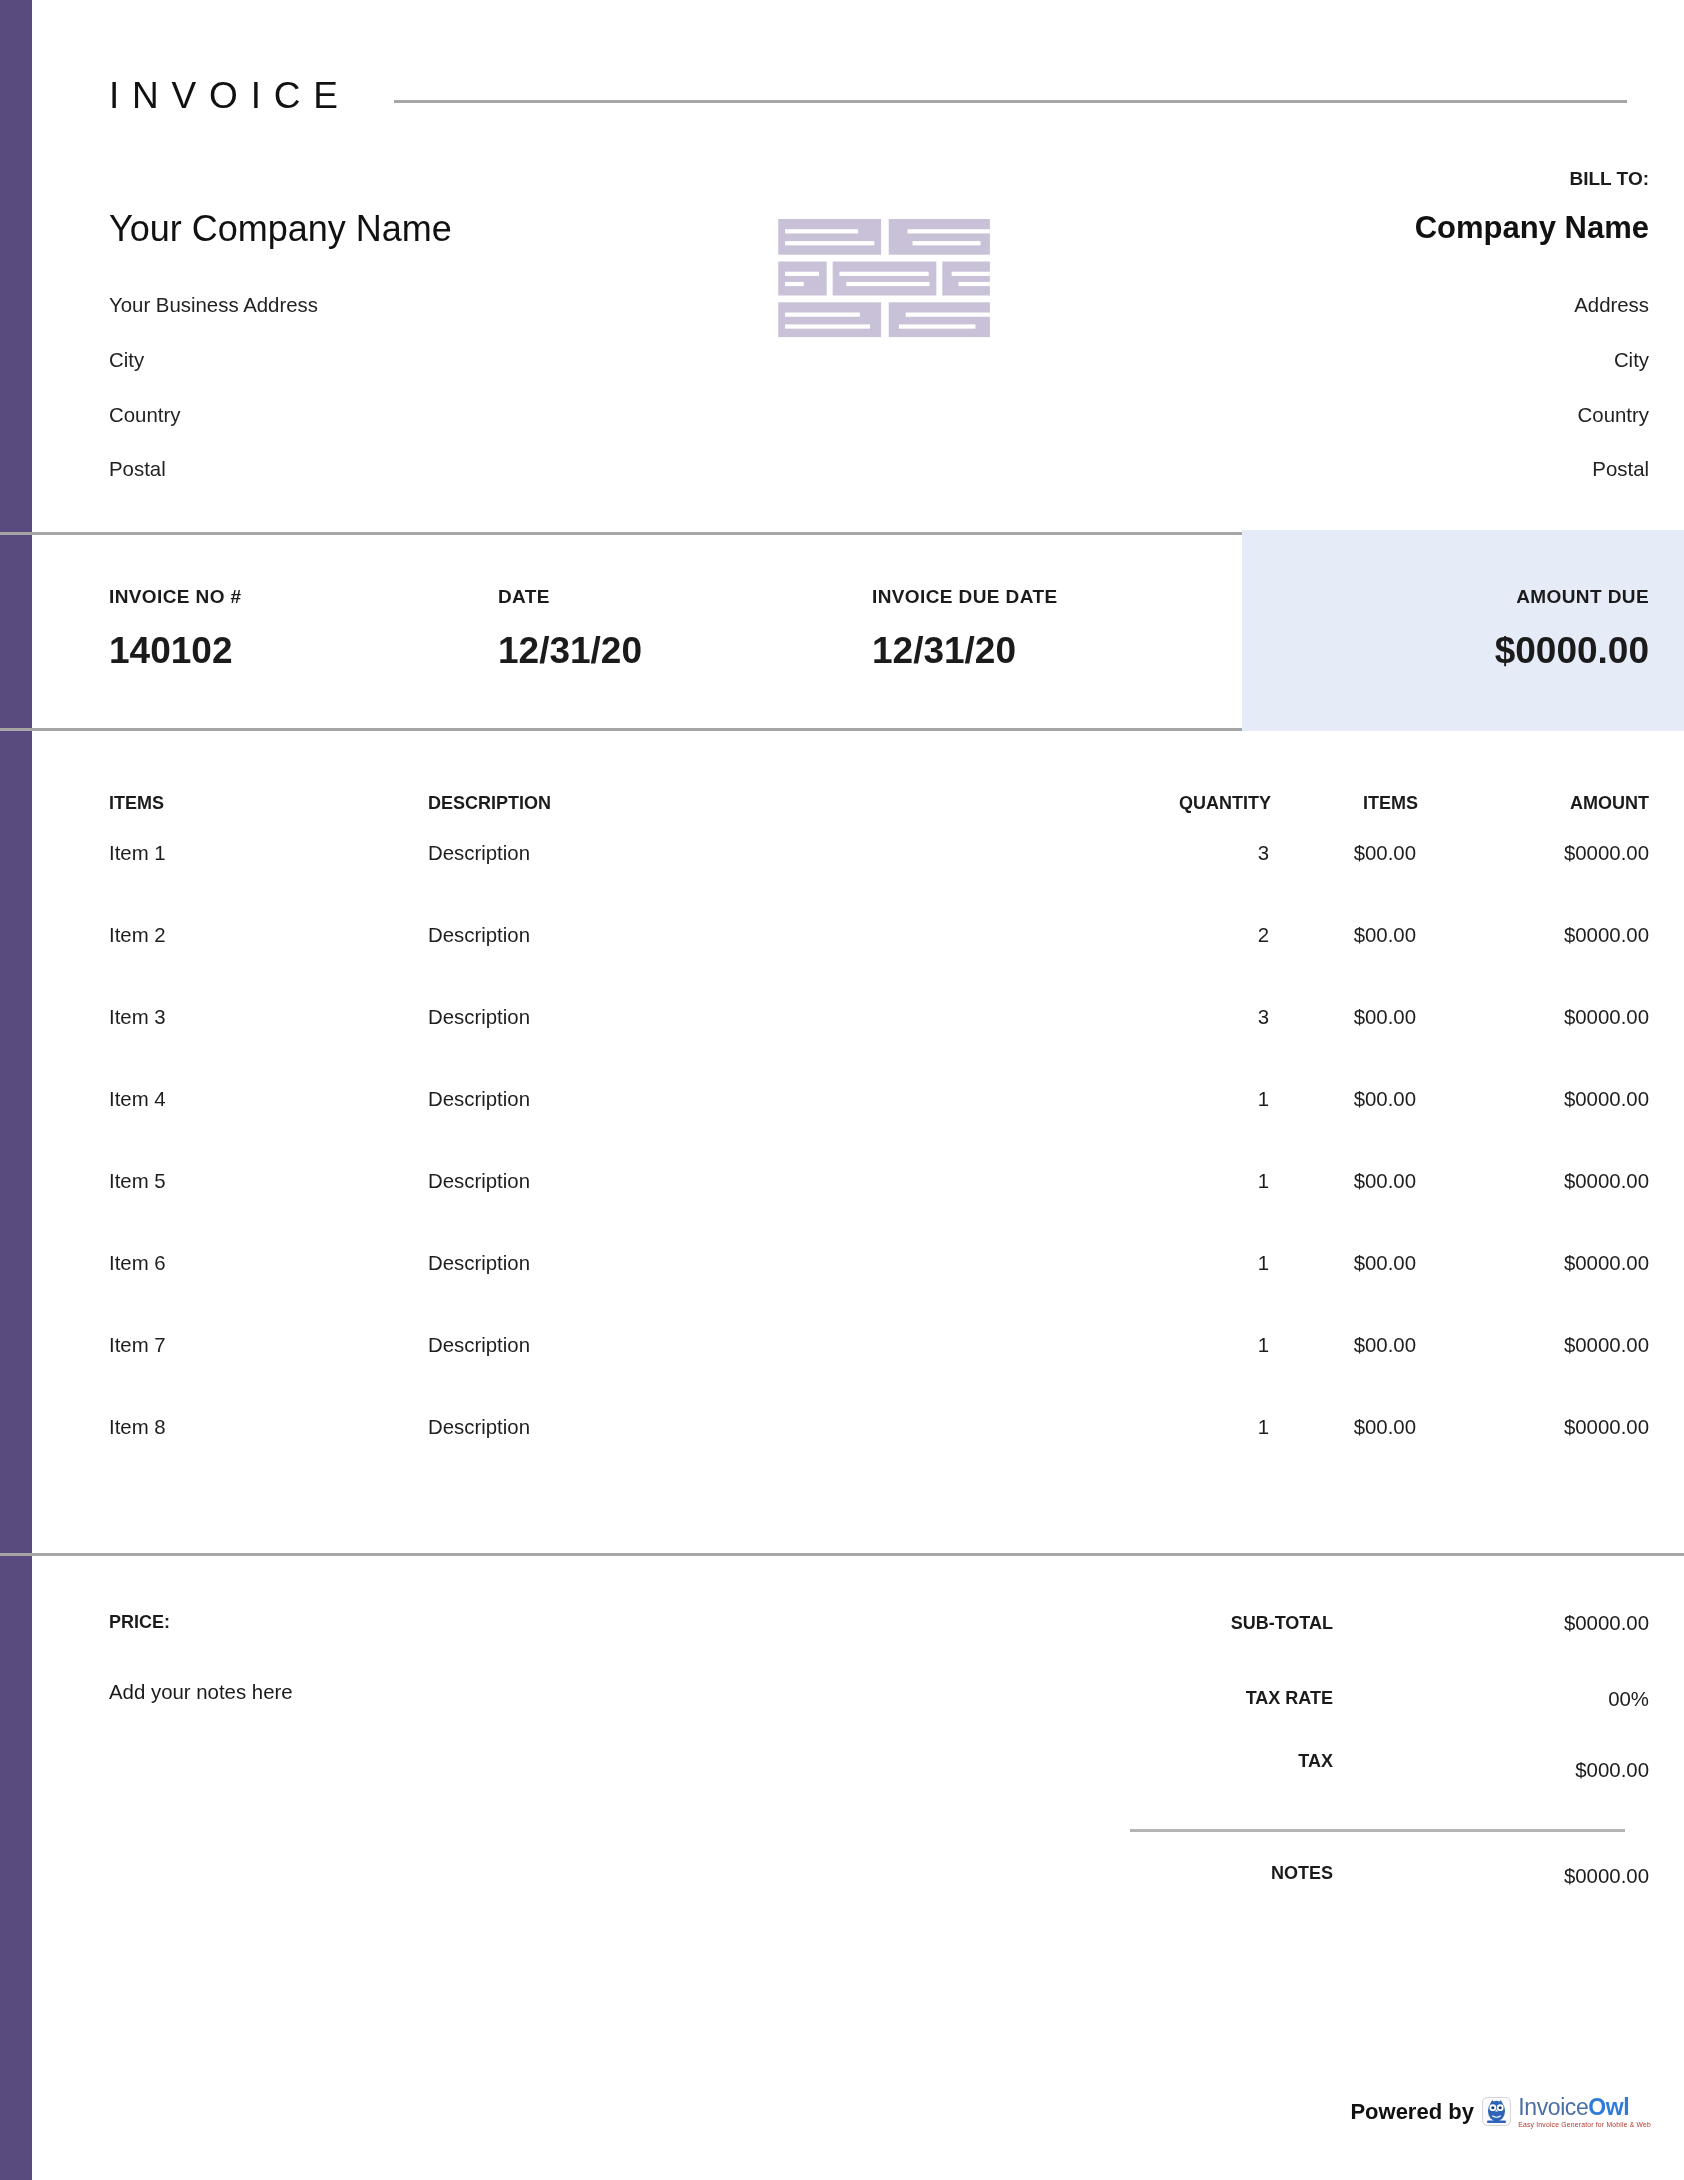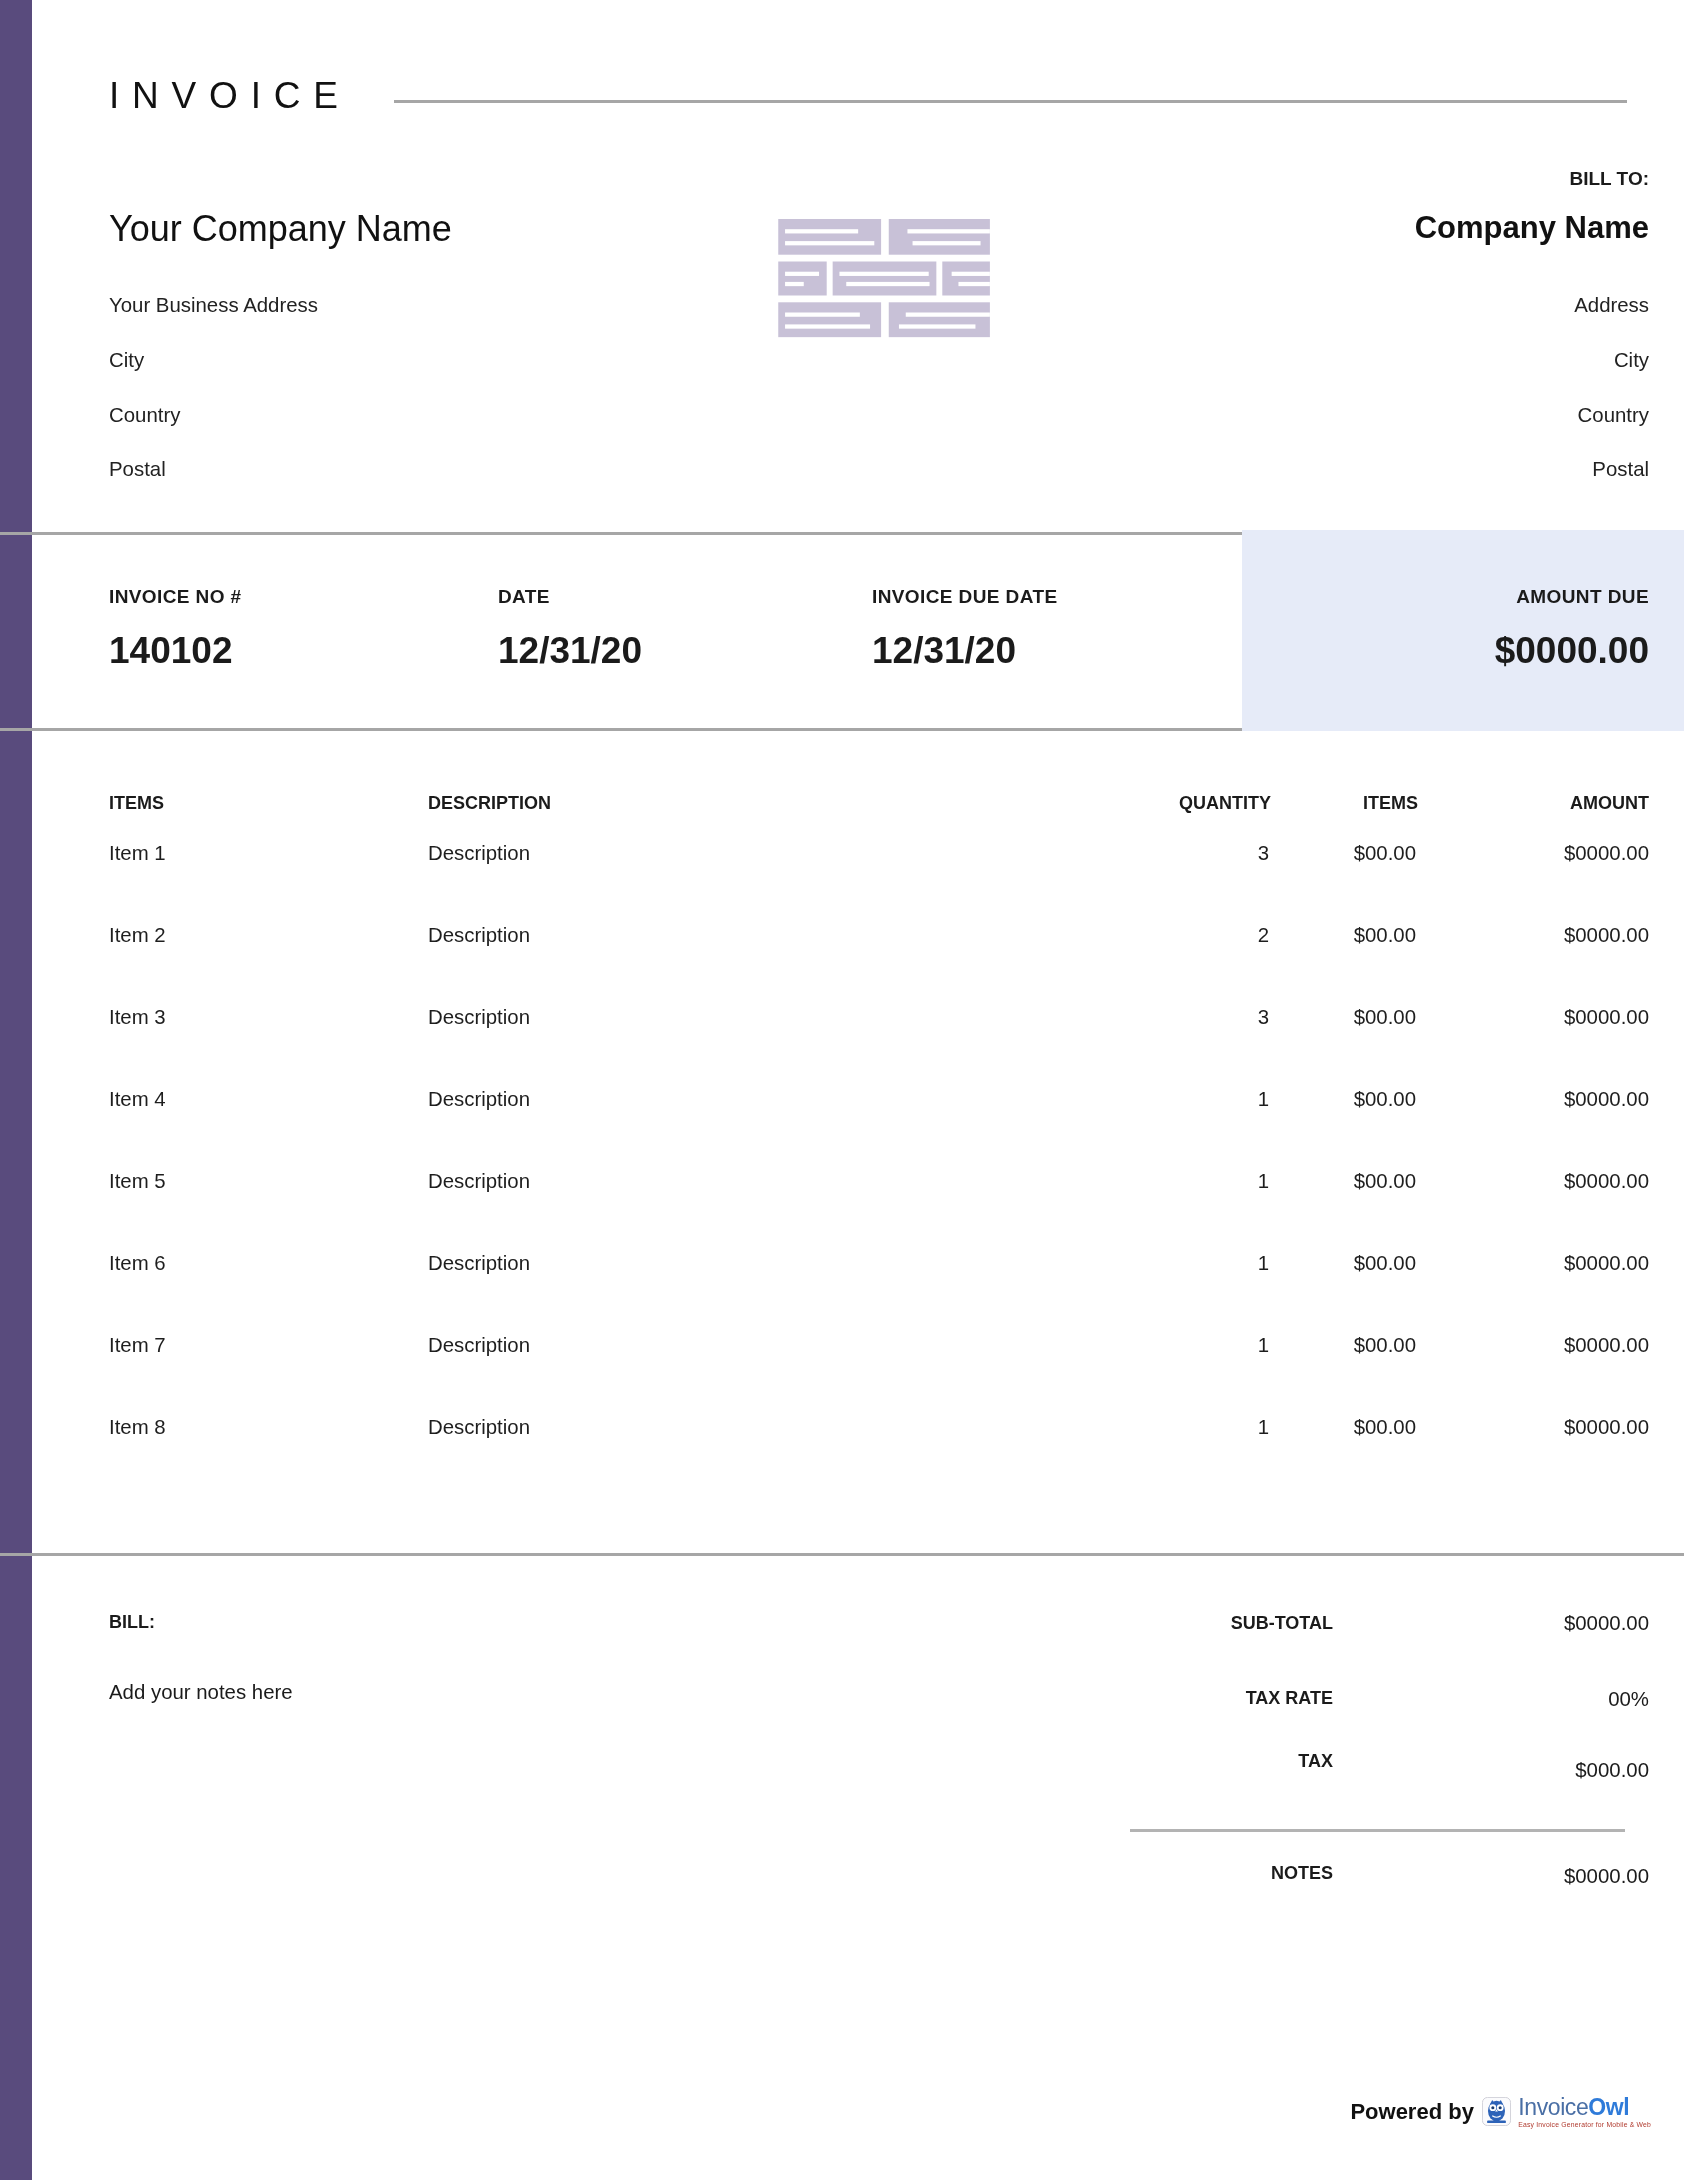--- a/index.html
+++ b/index.html
@@ -230,21 +230,21 @@
       <div class="row">
       <span class="cell cell-item">Item 8</span>
       <span class="cell cell-desc">Description</span>
       <span class="cell cell-qty">1</span>
       <span class="cell cell-price">$00.00</span>
       <span class="cell cell-amount">$0000.00</span>
     </div>
     </div>
 
   <div class="abs notes-divider"></div>
-  <div class="abs notes-label">BILL:</div>
+  <div class="abs notes-label">PRICE:</div>
   <div class="abs notes-text">Add your notes here</div>
 
   <div class="abs tot-label subtotal-label">SUB-TOTAL</div>
   <div class="abs tot-value subtotal-value">$0000.00</div>
   <div class="abs tot-label taxrate-label">TAX RATE</div>
   <div class="abs tot-value taxrate-value">00%</div>
   <div class="abs tot-label tax-label">TAX</div>
   <div class="abs tot-value tax-value">$000.00</div>
   <div class="abs total-divider"></div>
   <div class="abs tot-label total-label">NOTES</div>

